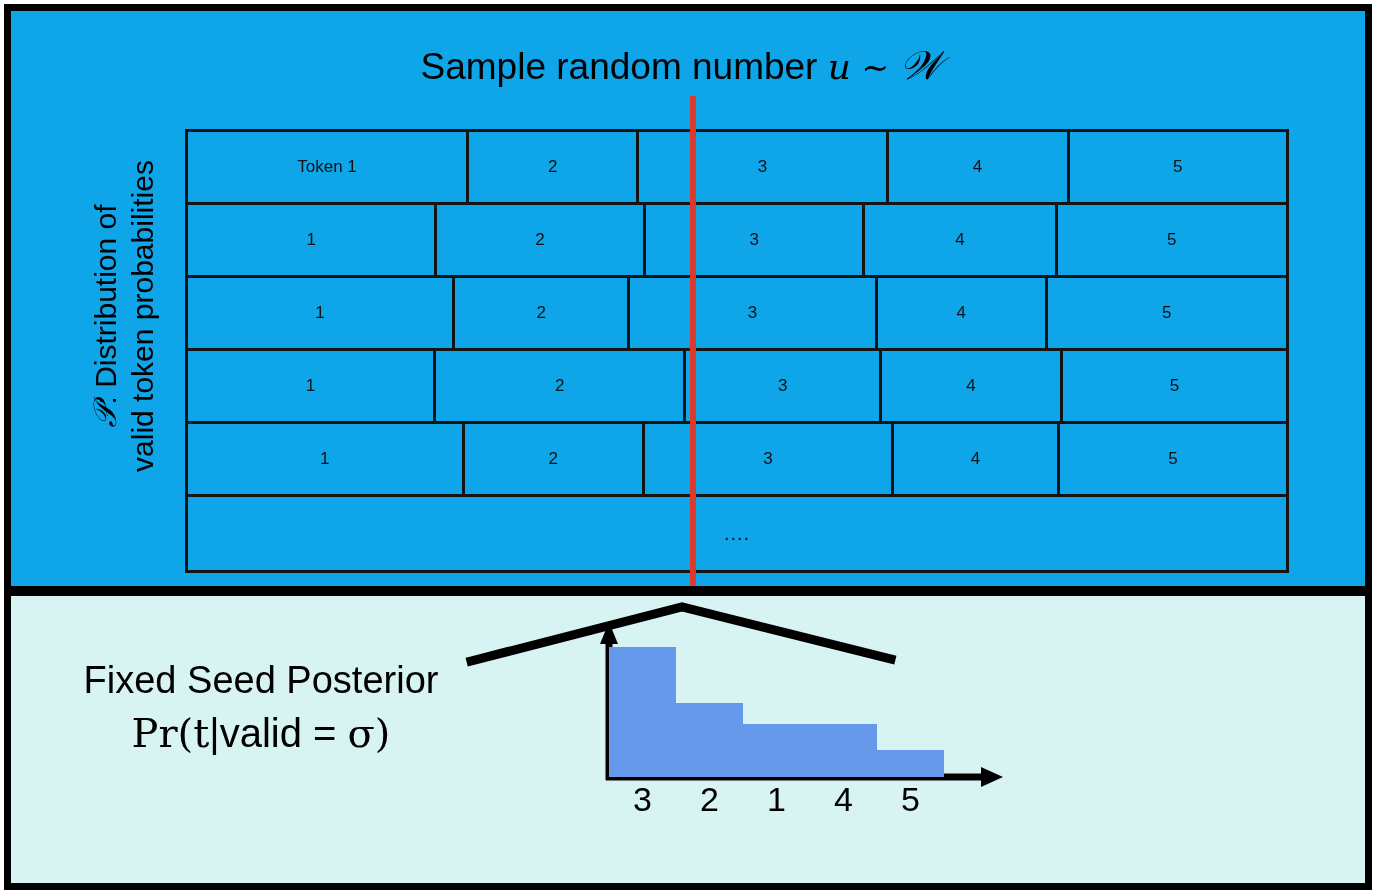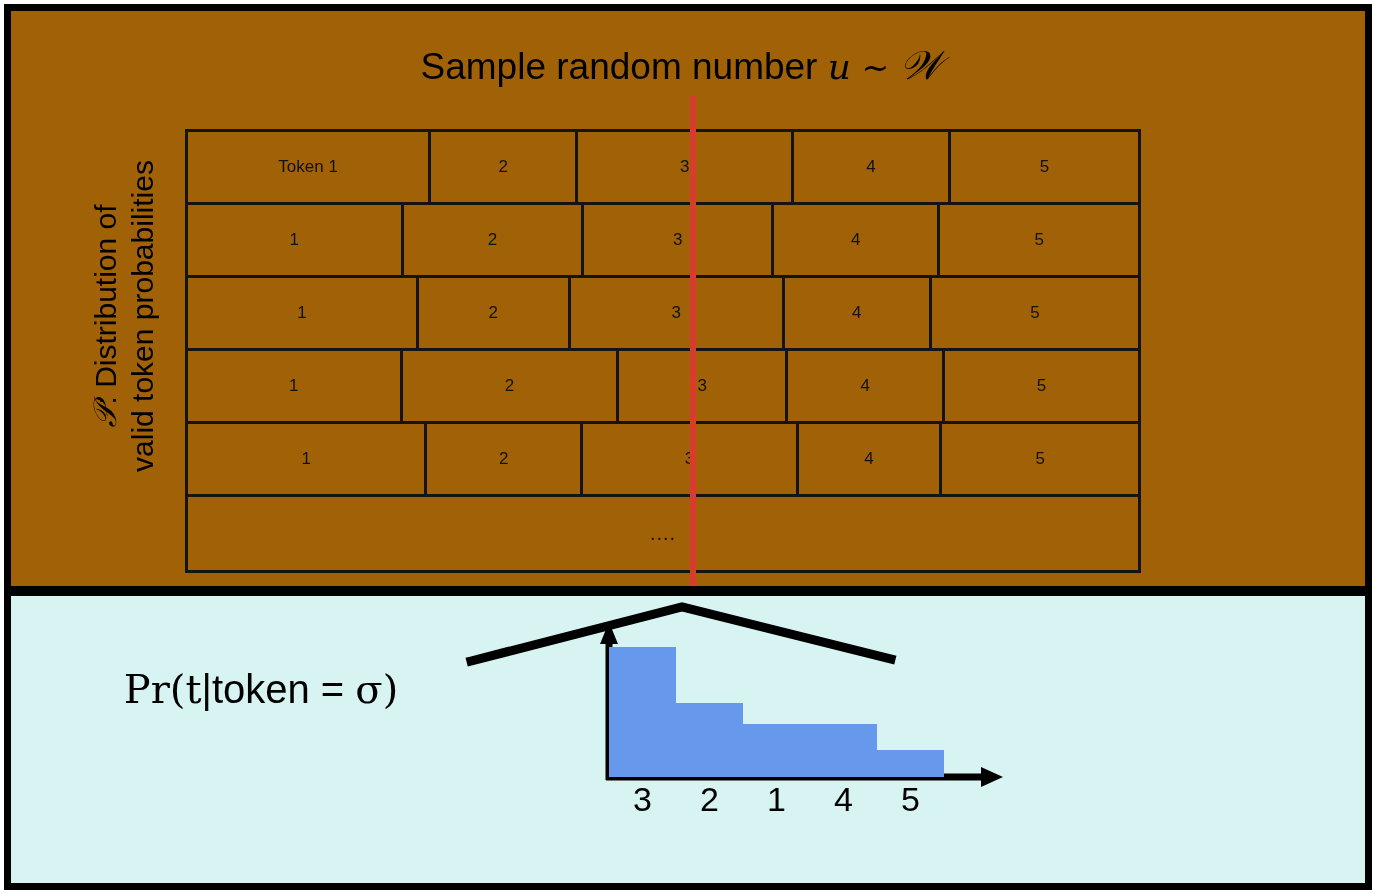--- a/index.html
+++ b/index.html
@@ -18,21 +18,21 @@
     width:1368px;height:886px;
     border:7px solid #000000;
     box-sizing:border-box;
     background:#ffffff;
   }
 
   
   #pink-panel{
     position:absolute;left:11px;top:11px;
     width:1354px;height:575px;
-    background:#a16207;
+    background:#0ea5e9;
     box-sizing:border-box;
     overflow:hidden;
   }
   
   #panel-divider{
     position:absolute;left:11px;top:586px;
     width:1354px;height:10px;background:#000000;
   }
   
   #teal-panel{
@@ -66,21 +66,21 @@
     pointer-events:none;
   }
   #ylabel-l1,#ylabel-l2{
     font-size:30px;color:#000;white-space:nowrap;line-height:1.22;
   }
   .scriptP{font-family:"DejaVu Serif",serif;font-style:italic;font-size:32px;}
 
   
   #table{
     position:absolute;left:174px;top:118px;
-    width:956px;height:444px;
+    width:1104px;height:444px;
     border:3px solid #141414;
     box-sizing:border-box;
   }
   .trow{
     position:absolute;left:0;
     width:100%;
     box-sizing:border-box;
     border-bottom:3px solid #141414;
   }
   .trow.last{border-bottom:none;}
@@ -204,22 +204,23 @@
 
   <div id="panel-divider"></div>
 
   <div id="teal-panel">
 
     <svg id="connector" viewBox="0 0 1354 287">
       <polyline points="460,65 671,11 880,63" fill="none" stroke="#000000" stroke-width="9" stroke-linecap="square" stroke-linejoin="miter"></polyline>
     </svg>
 
     <div id="caption">
+      <div id="caption-l1">Fixed Seed Posterior</div>
       <div id="caption-l2">
-        <span class="it">Pr</span><span class="it">(</span><span class="it">t</span><span class="up">|</span><span class="up">token</span><span class="up"> = </span><span class="it">σ</span><span class="it">)</span>
+        <span class="it">Pr</span><span class="it">(</span><span class="it">t</span><span class="up">|</span><span class="up">valid</span><span class="up"> = </span><span class="it">σ</span><span class="it">)</span>
       </div>
     </div>
 
     <div id="hist">
       <svg viewBox="0 0 420 250" width="420" height="250" style="position:absolute;left:0;top:0;">
 
         <line x1="10" y1="160" x2="10" y2="18" stroke="#000" stroke-width="7"></line>
         <polygon points="10,2 1,24 19,24" fill="#000"></polygon>
 
         <line x1="7" y1="157" x2="388" y2="157" stroke="#000" stroke-width="7"></line>

